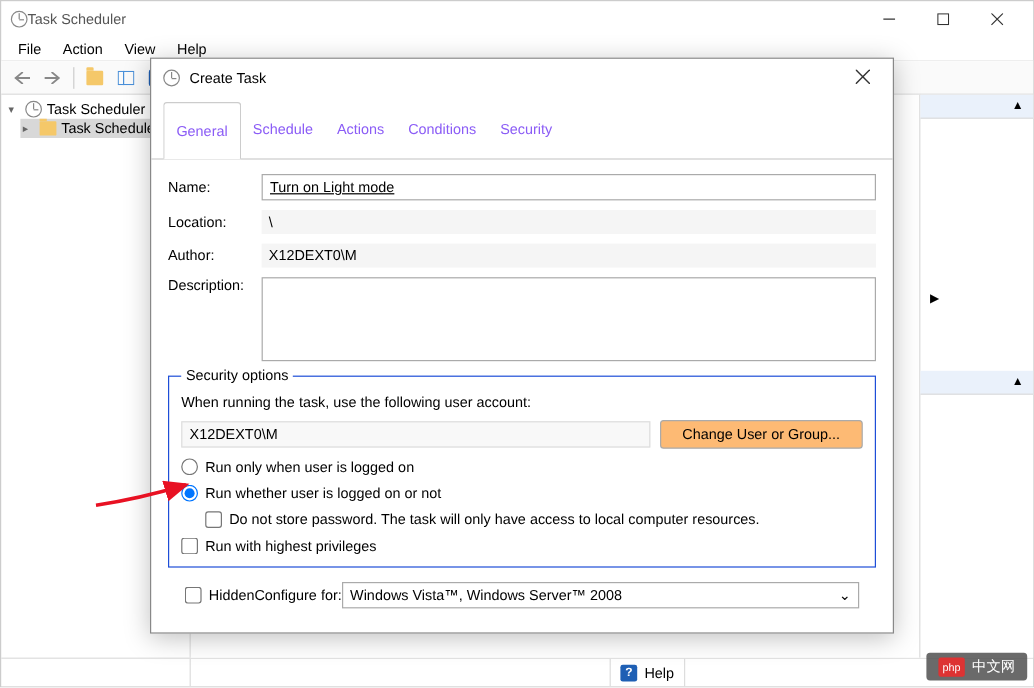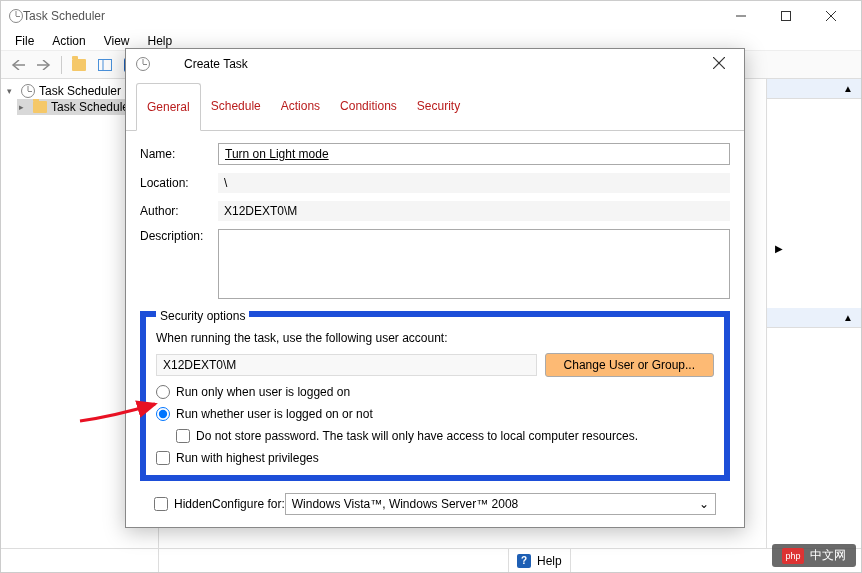--- a/index.html
+++ b/index.html
@@ -27,36 +27,36 @@
 .actions-pane { width: 95px; border-left: 1px solid #ddd; background: #fff; }
 .action-header { background: #eaf1fb; padding: 4px 8px; border-bottom: 1px solid #ddd; display: flex; justify-content: space-between; align-items: center; }
 .action-row { padding: 4px 8px; display: flex; align-items: center; gap: 6px; }
 .chev { font-size: 10px; }
 
 .status-bar { height: 24px; border-top: 1px solid #ddd; display: flex; }
 .status-seg { border-right: 1px solid #ddd; padding: 2px 8px; display: flex; align-items: center; gap: 6px; }
 
 
 .dialog { position: absolute; left: 125px; top: 48px; width: 620px; height: 480px; background: #fff; border: 1px solid #888; box-shadow: 0 4px 20px rgba(0,0,0,0.25); display: flex; flex-direction: column; }
-.dlg-titlebar { height: 32px; display: flex; align-items: center; padding: 0 10px; gap: 26px; }
+.dlg-titlebar { height: 32px; display: flex; align-items: center; padding: 0 10px; }
 .dlg-titlebar .title { flex: 1; }
 .dlg-close { width: 30px; text-align: center; font-size: 14px; }
 
 .tabs { display: flex; padding: 0 10px; border-bottom: 1px solid #ccc; margin-top: 4px; }
-.tab { padding: 16px 10px; color: #b91c1c; }
+.tab { padding: 16px 10px; color: #8b5cf6; }
 .tab.active { border: 1px solid #ccc; border-bottom: 1px solid #fff; margin-bottom: -1px; background: #fff; border-radius: 3px 3px 0 0; }
 
 .dlg-body { flex: 1; padding: 12px 14px; display: flex; flex-direction: column; gap: 8px; }
 .form-row { display: flex; align-items: center; gap: 8px; }
 .form-row label { width: 70px; }
 .text-input { flex: 1; border: 1px solid #aaa; padding: 3px 6px; height: 22px; background: #fff; text-decoration: underline; }
 .readonly { background: #f5f5f5; border: none; padding: 3px 6px; flex: 1; }
 .textarea { flex: 1; border: 1px solid #aaa; height: 70px; resize: none; }
 
-.fieldset { border: 6px solid #1d4ed8; padding: 10px; margin-top: 4px; }
+.fieldset { border: 1px solid #1d4ed8; padding: 10px; margin-top: 4px; }
 .fieldset-title { position: relative; top: -18px; background: #fff; display: inline-block; padding: 0 4px; margin-bottom: -12px; }
 .fs-content { margin-top: -10px; display: flex; flex-direction: column; gap: 8px; }
 
 .radio-row, .check-row { display: flex; align-items: center; gap: 6px; }
 input[type=radio], input[type=checkbox] { width: 14px; height: 14px; margin: 0; }
 .indent { margin-left: 20px; }
 
 .btn { border: 1px solid #aaa; background: #fdba74; padding: 4px 18px; border-radius: 3px; min-width: 75px; text-align: center; }
 .btn.primary { border-color: #0067c0; }
 

